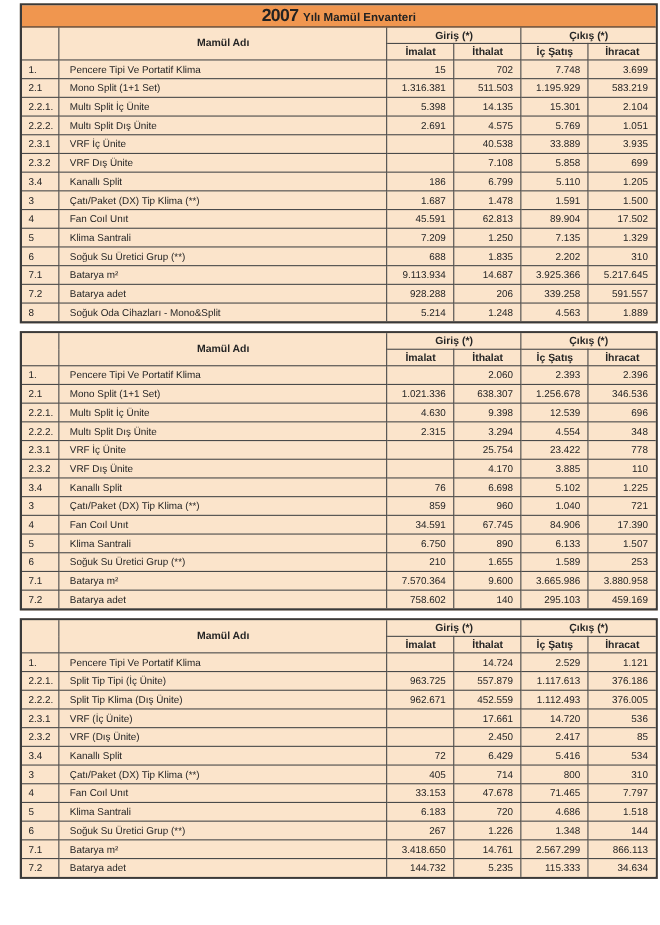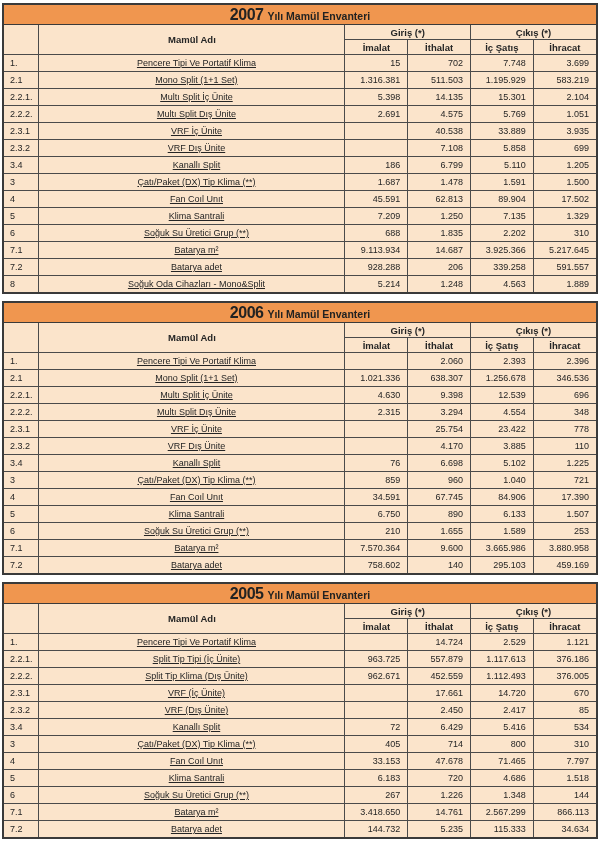--- a/index.html
+++ b/index.html
@@ -2,21 +2,21 @@
 <html><head>
 <meta charset="utf-8">
 <style>
   html,body { margin:0; padding:0; background:#ffffff; }
   body {
     width:600px; height:841px;
     font-family:"Liberation Sans", sans-serif;
     color:#252525;
     -webkit-font-smoothing:antialiased;
   }
-  .page { padding:3px 2px 0 2px; }
+  .page { padding:3px 2px 0 18px; }
   section.inv {
     border:2px solid #3a3a3a;
     margin-bottom:7px;
     background:#fbe4cb;
   }
   .band {
     background:#f0964f;
     border-bottom:1px solid #3a3a3a;
     height:19px;
     text-align:center;
@@ -48,21 +48,21 @@
     text-align:center;
     height:14px;
     background:#fbe4cb;
   }
   tbody td {
     font-size:9px;
     height:16px;
     background:#fbe4cb;
   }
   td.no   { text-align:left;  padding-left:6px; }
-  td.name { text-align:center;  padding-left:9px;text-decoration:underline; }
+  td.name { text-align:left;  padding-left:9px; }
   td.num  { text-align:right; padding-right:7px; }
   
   table { border-style:hidden; }
 </style>
 </head>
 <body>
 
 <div class="page">
 
   <section class="inv">
@@ -203,23 +203,20 @@
             <td class="num">5.214</td>
             <td class="num">1.248</td>
             <td class="num">4.563</td>
             <td class="num">1.889</td>
           </tr>
         </tbody>
     </table>
   </section>
 
   <section class="inv">
-    <div class="band">
-      <span class="year">2006</span><span class="suffix">Yılı Mamül Envanteri</span>
-    </div>
     <table>
       <colgroup>
         <col style="width:5.9%">
           <col style="width:51.7%">
         <col style="width:10.6%">
           <col style="width:10.6%">
         <col style="width:10.6%">
           <col style="width:10.6%">
       </colgroup>
       <thead>
@@ -339,23 +336,20 @@
             <td class="num">758.602</td>
             <td class="num">140</td>
             <td class="num">295.103</td>
             <td class="num">459.169</td>
           </tr>
         </tbody>
     </table>
   </section>
 
   <section class="inv">
-    <div class="band">
-      <span class="year">2005</span><span class="suffix">Yılı Mamül Envanteri</span>
-    </div>
     <table>
       <colgroup>
         <col style="width:5.9%">
           <col style="width:51.7%">
         <col style="width:10.6%">
           <col style="width:10.6%">
         <col style="width:10.6%">
           <col style="width:10.6%">
       </colgroup>
       <thead>
@@ -396,21 +390,21 @@
             <td class="num">452.559</td>
             <td class="num">1.112.493</td>
             <td class="num">376.005</td>
           </tr>
           <tr>
             <td class="no">2.3.1</td>
             <td class="name">VRF (İç Ünite)</td>
             <td class="num"></td>
             <td class="num">17.661</td>
             <td class="num">14.720</td>
-            <td class="num">670</td>
+            <td class="num">536</td>
           </tr>
           <tr>
             <td class="no">2.3.2</td>
             <td class="name">VRF (Dış Ünite)</td>
             <td class="num"></td>
             <td class="num">2.450</td>
             <td class="num">2.417</td>
             <td class="num">85</td>
           </tr>
           <tr>

